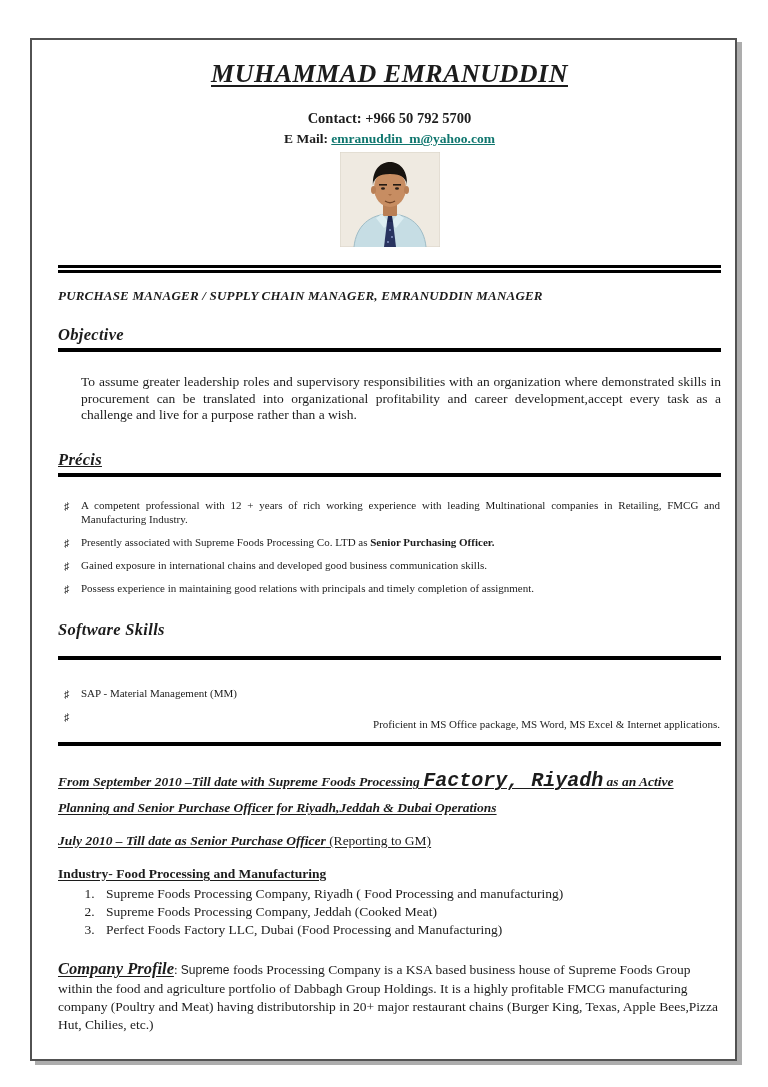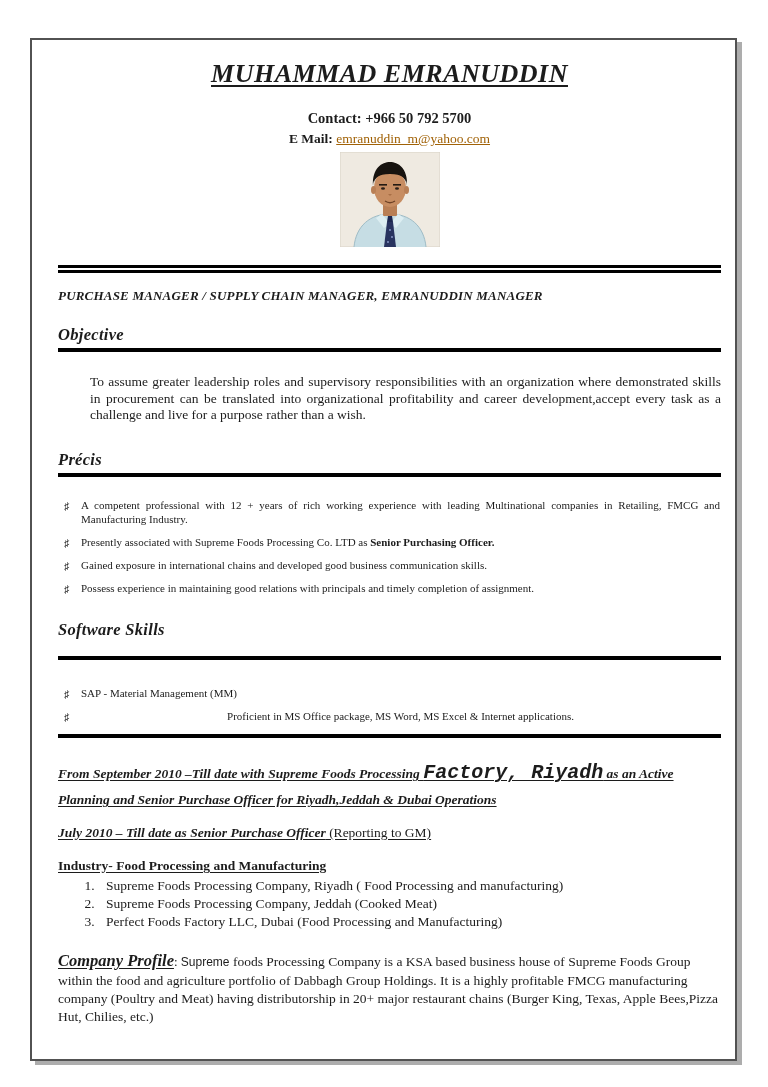--- a/index.html
+++ b/index.html
@@ -22,30 +22,30 @@
   
   .name{
     margin-top:19px;text-align:center;
     font-size:26px;font-weight:bold;font-style:italic;
     letter-spacing:.5px;
   }
   .name span{text-decoration:underline;text-underline-offset:3px;text-decoration-thickness:2px;}
   .contact-line{margin-top:21px;text-align:center;font-size:14.5px;font-weight:bold;}
   .email-line{margin-top:4px;text-align:center;font-size:13.5px;}
   .email-line .lbl{font-weight:bold;}
-  .email-line a{color:#a16207;text-decoration:underline;cursor:pointer;}
+  .email-line a{color:#0f766e;text-decoration:underline;cursor:pointer;font-weight:bold;}
   .photo-wrap{margin:5px auto 0;width:100px;height:95px;display:block;}
   
   .double-rule{margin-top:18px;height:2px;border-top:3px solid #000;border-bottom:3px solid #000;}
   .role-line{margin-top:15px;font-size:13px;font-weight:bold;font-style:italic;letter-spacing:.2px;}
   .sec-head{margin-top:21px;font-size:16.5px;font-weight:bold;font-style:italic;letter-spacing:.3px;}
   .sec-rule{height:4px;background:#000;margin-top:3px;}
   
   .obj-body{
-    margin:22px 0 0 32px;
+    margin:22px 0 0 23px;
     font-size:13.5px;line-height:1.24;text-align:justify;
   }
   .bullets{margin-top:22px;}
   .b-row{display:flex;margin-bottom:9px;}
   .b-marker{flex:none;width:17px;margin-left:6px;font-size:11px;color:#2a2a2a;padding-top:1px;}
   .b-text{flex:1;font-size:11px;line-height:1.26;text-align:justify;padding-right:1px;}
   .bold{font-weight:bold;}
   .sw-bullets{margin-top:27px;}
   .sw-bullets .b-row{margin-bottom:10px;}
   
@@ -119,21 +119,21 @@
   </svg>
 
   <div class="double-rule"></div>
 
   <div class="role-line">PURCHASE MANAGER / SUPPLY CHAIN MANAGER, EMRANUDDIN MANAGER</div>
 
   <h2 class="sec-head" style="margin-bottom:0;">Objective</h2>
   <div class="sec-rule"></div>
   <p class="obj-body">To assume greater leadership roles and supervisory responsibilities with an organization where demonstrated skills in procurement can be translated into organizational profitability and career development,accept every task as a challenge and live for a purpose rather than a wish.</p>
 
-  <h2 class="sec-head" style="margin-top:26px;margin-bottom:0;">Précis</h2>
+  <h2 class="sec-head" style="margin-top:26px;margin-bottom:0;text-decoration:underline;">Précis</h2>
   <div class="sec-rule"></div>
 
   <div class="bullets">
     <div class="b-row">
       <span class="b-marker">♯</span>
       <span class="b-text">A competent professional with 12 + years of rich working experience with leading Multinational companies in Retailing, FMCG and Manufacturing Industry.</span>
     </div>
     <div class="b-row">
       <span class="b-marker">♯</span>
       <span class="b-text"><span>Presently associated with Supreme Foods Processing Co. LTD as </span><span class="bold">Senior Purchasing Officer.</span></span>
@@ -151,21 +151,21 @@
   <h2 class="sec-head" style="margin-top:24px;margin-bottom:16px;">Software Skills</h2>
   <div class="sec-rule"></div>
 
   <div class="bullets sw-bullets">
     <div class="b-row">
       <span class="b-marker">♯</span>
       <span class="b-text" style="text-align:left;">SAP  -  Material Management (MM)</span>
     </div>
     <div class="b-row">
       <span class="b-marker">♯</span>
-      <span class="b-text" style="text-align:center;">Proficient in MS Office package, MS Word, MS Excel &amp; Internet applications.</span>
+      <span class="b-text" style="text-align:right;margin-top:8px;">Proficient in MS Office package, MS Word, MS Excel &amp; Internet applications.</span>
     </div>
   </div>
 
   <div class="sec-rule"></div>
 
   <div class="tenure1">
     <span>From September 2010 –Till date with Supreme Foods Processing </span><span class="emph">Factory, Riyadh</span><span>  as an Active Planning and Senior Purchase Officer for  Riyadh,Jeddah &amp; Dubai Operations </span>
   </div>
 
   <div class="tenure2">

